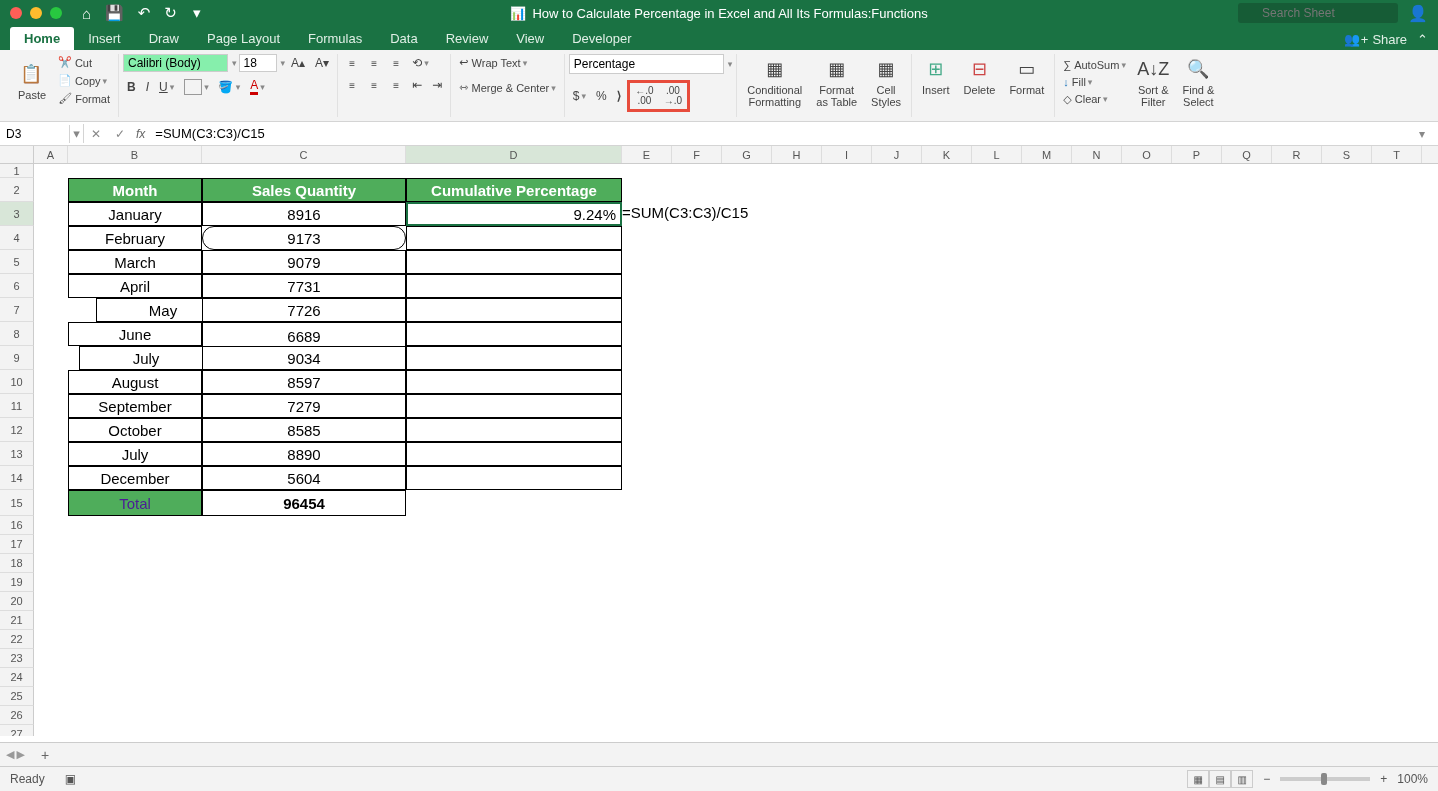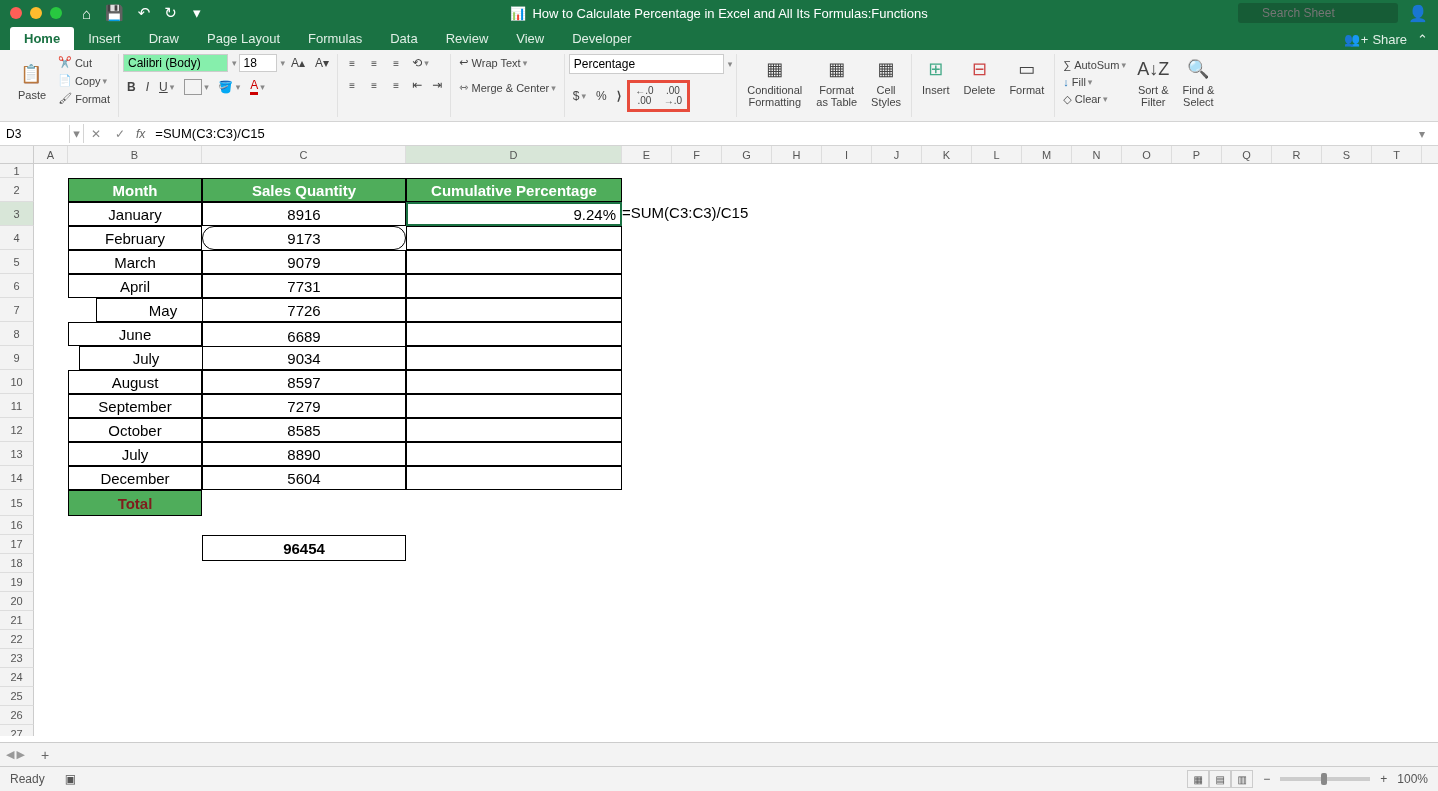--- a/index.html
+++ b/index.html
@@ -57,21 +57,21 @@
 .col-headers{position:absolute;top:0;left:34px;right:0;height:18px;display:flex;background:#f3f3f3;border-bottom:1px solid #ccc;}
 .ch{border-right:1px solid #ddd;text-align:center;font-size:11px;color:#555;line-height:18px;}
 .row-headers{position:absolute;top:18px;left:0;width:34px;}
 .rh{border-bottom:1px solid #ddd;border-right:1px solid #ccc;text-align:center;font-size:11px;color:#555;background:#f3f3f3;}
 .rh.sel, .ch.sel{background:#d8e6d8;}
 .cells{position:absolute;top:18px;left:34px;}
 .cell{position:absolute;border-right:1px solid #eee;border-bottom:1px solid #eee;font-size:15px;padding:0 4px;display:flex;align-items:center;overflow:visible;white-space:nowrap;}
 .thead{background:#4fad5b;color:#fff;font-weight:600;border:1px solid #000;justify-content:center;}
 .tcell{border:1px solid #000;justify-content:center;background:#fff;}
 .tcell.right{justify-content:flex-end;}
-.total-label{background:#4fad5b;color:#7f1d1d;font-weight:700;border:1px solid #000;justify-content:center;}
+.total-label{background:#4fad5b;color:#4c1d95;font-weight:400;border:1px solid #000;justify-content:center;}
 .total-val{border:1px solid #000;font-weight:700;justify-content:center;}
 .active-cell{border:2px solid #1a7243 !important;z-index:5;}
 .overflow-text{position:absolute;font-size:15px;color:#000;}
 
 
 .sheets{position:absolute;bottom:25px;left:0;right:0;height:24px;background:#f3f3f3;border-top:1px solid #ccc;display:flex;align-items:center;font-size:12px;}
 .snav{display:flex;gap:2px;padding:0 6px;color:#999;font-size:11px;}
 .stab{padding:3px 20px;border-right:1px solid #ddd;color:#666;cursor:pointer;background:#ececec;}
 .stab.active{background:#fff;color:#1a7243;font-weight:600;border-bottom:2px solid #1a7243;}
 .addsheet{padding:0 10px;color:#666;font-size:14px;cursor:pointer;}
@@ -388,21 +388,21 @@
       <div class="cell tcell" style="left: 34px; top: 254px; width: 134px; height: 24px;">October</div>
       <div class="cell tcell" style="left: 168px; top: 254px; width: 204px; height: 24px;">8585</div>
       <div class="cell tcell" style="left: 372px; top: 254px; width: 216px; height: 24px; border-left: 1px solid rgb(0, 0, 0); border-right: 1px solid rgb(0, 0, 0); border-bottom: 1px solid rgb(0, 0, 0); background: rgb(255, 255, 255);"></div>
       <div class="cell tcell" style="left: 34px; top: 278px; width: 134px; height: 24px;">July</div>
       <div class="cell tcell" style="left: 168px; top: 278px; width: 204px; height: 24px;">8890</div>
       <div class="cell tcell" style="left: 372px; top: 278px; width: 216px; height: 24px; border-left: 1px solid rgb(0, 0, 0); border-right: 1px solid rgb(0, 0, 0); border-bottom: 1px solid rgb(0, 0, 0); background: rgb(255, 255, 255);"></div>
       <div class="cell tcell" style="left: 34px; top: 302px; width: 134px; height: 24px;">December</div>
       <div class="cell tcell" style="left: 168px; top: 302px; width: 204px; height: 24px;">5604</div>
       <div class="cell tcell" style="left: 372px; top: 302px; width: 216px; height: 24px; border-left: 1px solid rgb(0, 0, 0); border-right: 1px solid rgb(0, 0, 0); border-bottom: 1px solid rgb(0, 0, 0); background: rgb(255, 255, 255);"></div>
       <div class="cell total-label" style="left: 34px; top: 326px; width: 134px; height: 26px;">Total</div>
-      <div class="cell total-val" style="left: 168px; top: 326px; width: 204px; height: 26px; margin-top: 45px;">96454</div>
+      <div class="cell total-val" style="left: 168px; top: 326px; width: 204px; height: 26px;">96454</div>
       <div class="overflow-text" style="left: 588px; top: 40px;">=SUM(C3:C3)/C15</div>
     </div>
 </div>
 
 <div class="sheets">
   <div class="snav">
     <span>◀</span>
     <span>▶</span>
   </div>
   <div class="addsheet">+</div>

